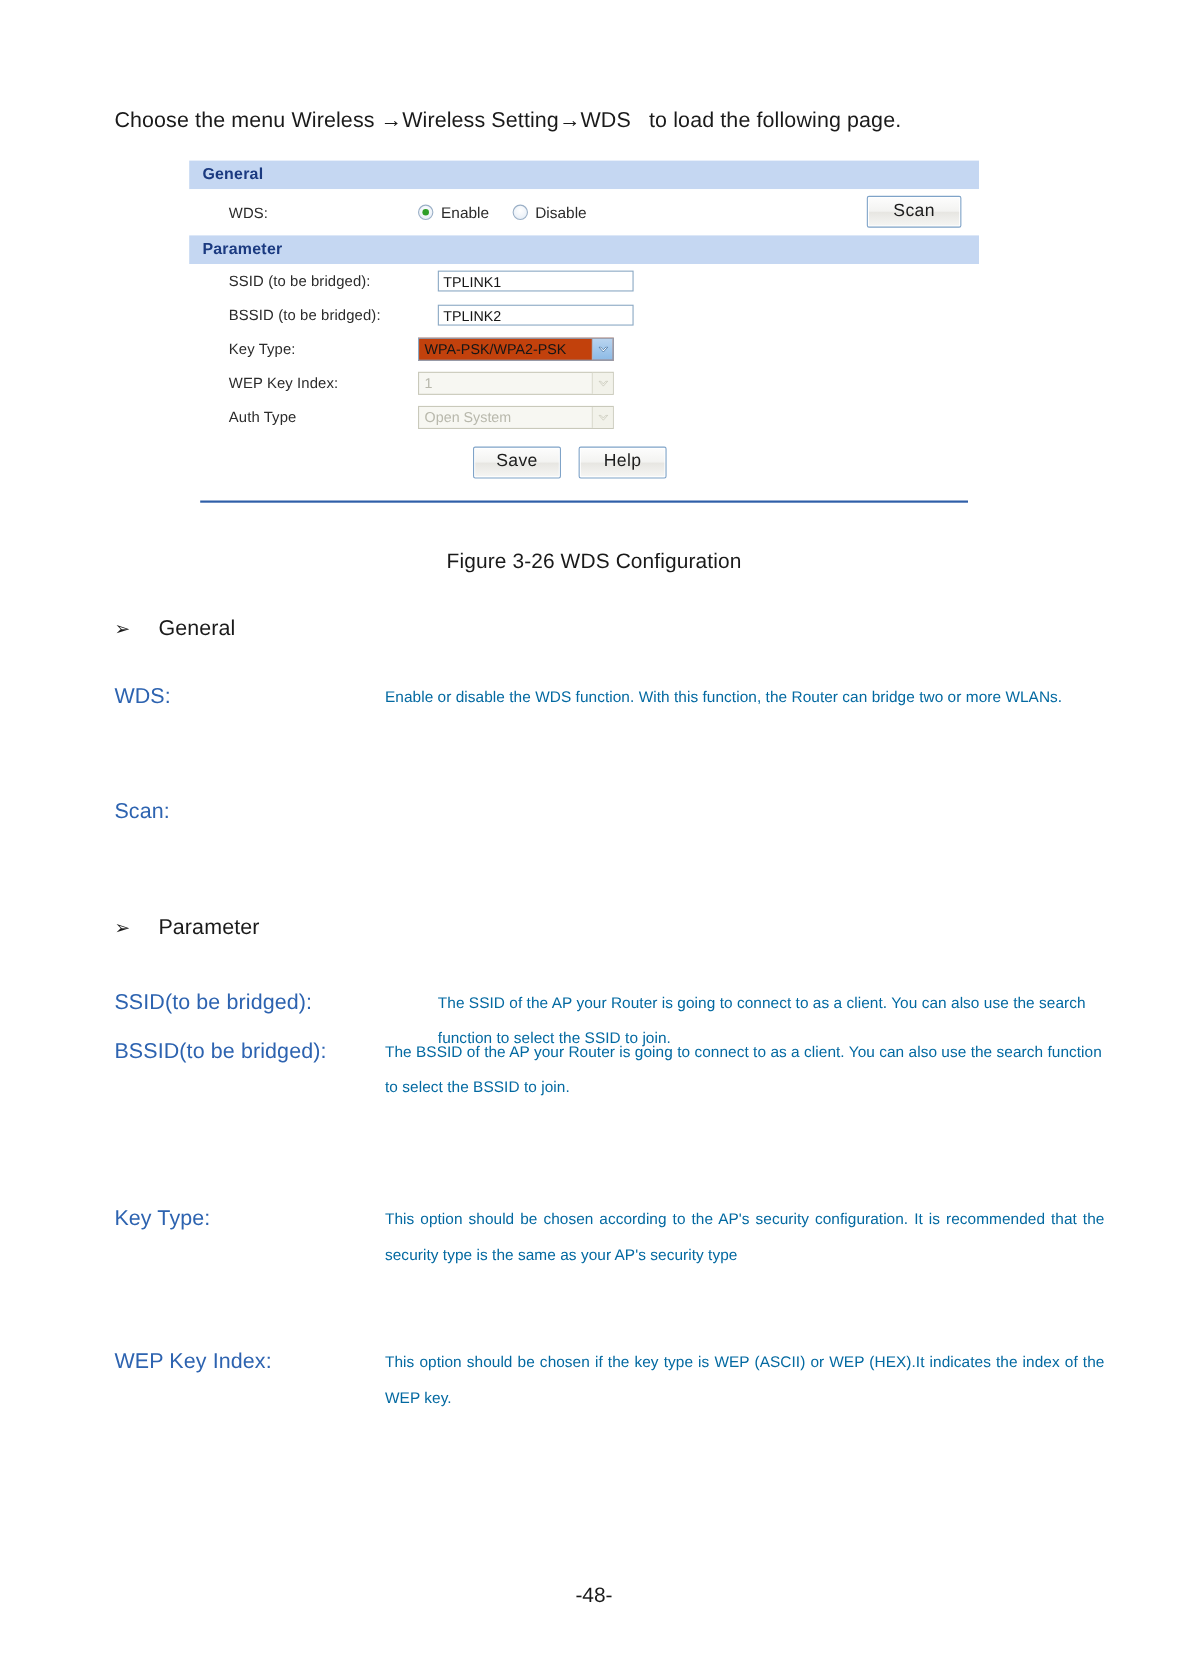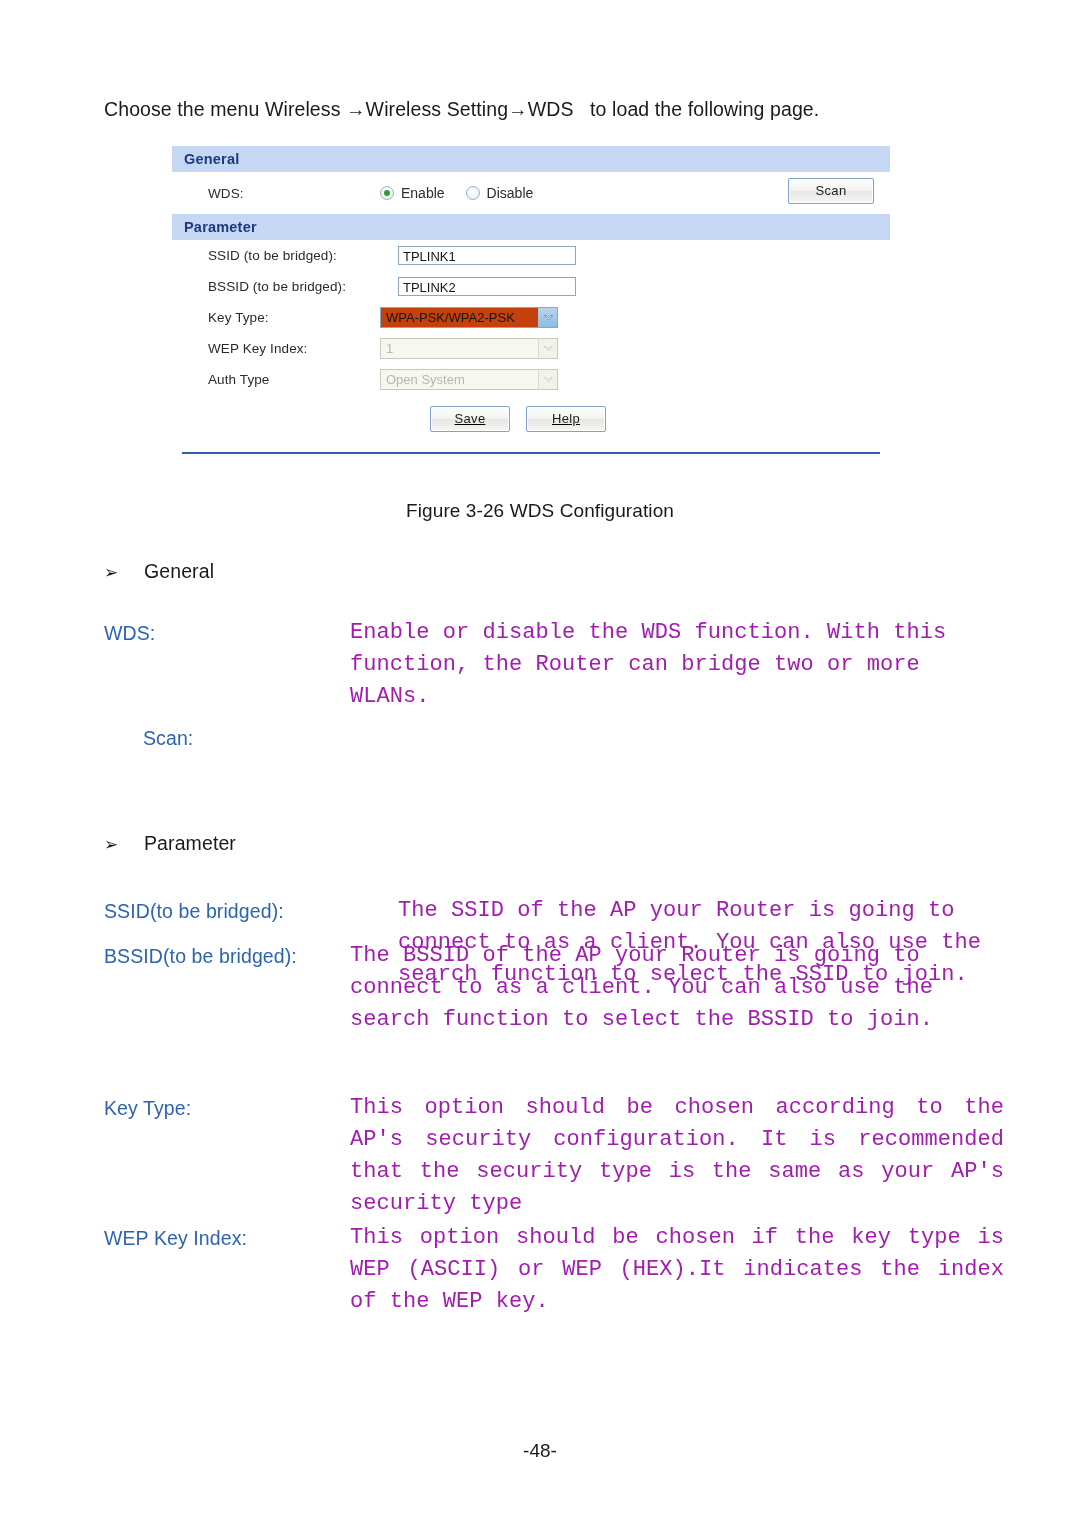--- a/index.html
+++ b/index.html
@@ -102,21 +102,21 @@
     border-radius: 50%;
     background: #2e9e28;
   }
   .radio-label { margin-right: 14px; white-space: pre; }
 
   
   .btn {
     border: 1px solid #7fa3c8;
     background: linear-gradient(to bottom, #fdfdfd 0%, #f3f3f1 48%, #e7e6e2 52%, #f6f6f4 100%);
     font-family: "Liberation Sans", sans-serif;
-    font-size: 13px;
+    font-size: 16px;
     color: #1c1c1c;
     padding: 4px 0 5px 0;
     text-align: center;
     border-radius: 2px;
     box-shadow: inset 0 0 0 1px #ffffff;
     letter-spacing: 0.3px;
   }
   .btn-scan {
     position: absolute;
     right: 16px;
@@ -180,21 +180,20 @@
     border-left: 1px solid #dcdcd0;
   }
 
   
   .actions {
     display: flex;
     justify-content: center;
     gap: 16px;
     padding: 11px 0 14px 0;
     margin-left: -26px;
-    text-decoration: underline;
   }
   .btn-action { width: 78px; }
   .panel-rule {
     height: 2px;
     background: #2f5fa8;
     margin: 6px 10px 0 10px;
   }
 
   
   .caption {
@@ -234,25 +233,24 @@
     flex: 0 0 246px;
     width: 246px;
     color: #2d63b0;
     font-size: 19.5px;
     line-height: 32px;
     letter-spacing: 0.1px;
     white-space: pre;
   }
   .defn-desc {
     flex: 1 1 auto;
-    font-size: 22px;
+    font-size: 14px;
     line-height: 32px;
-    color: #a21caf;
+    color: #0369a1;
     letter-spacing: 0.05px;
-    font-family: Liberation Mono, monospace;
   }
   .defn-desc.justify { text-align: justify; text-align-last: left; }
 
   
   .folio {
     position: absolute;
     left: 0;
     top: 1440px;
     width: 1080px;
     text-align: center;
@@ -349,21 +347,21 @@
   <div class="section-head" style="left:104px; top:560px;">
     <span class="bullet">➢</span>
     <span>General</span>
   </div>
 
   <div class="defn" style="top:617px;">
     <div class="defn-term">WDS:</div>
     <div class="defn-desc">Enable or disable the WDS function. With this function, the Router can bridge two or more WLANs.</div>
   </div>
 
-  <div class="defn" style="top:722px;margin-left:39px;">
+  <div class="defn" style="top:722px;">
     <div class="defn-term">Scan:</div>
   </div>
 
   <div class="section-head" style="left:104px; top:832px;">
     <span class="bullet">➢</span>
     <span>Parameter</span>
   </div>
 
   <div class="defn" style="top:895px;gap:48px;">
     <div class="defn-term">SSID(to be bridged):</div>

